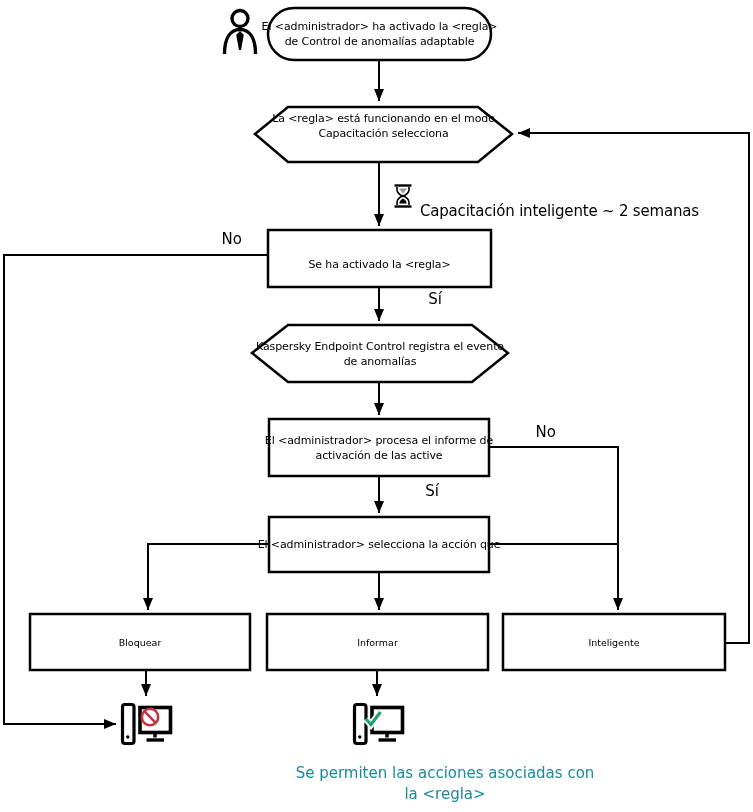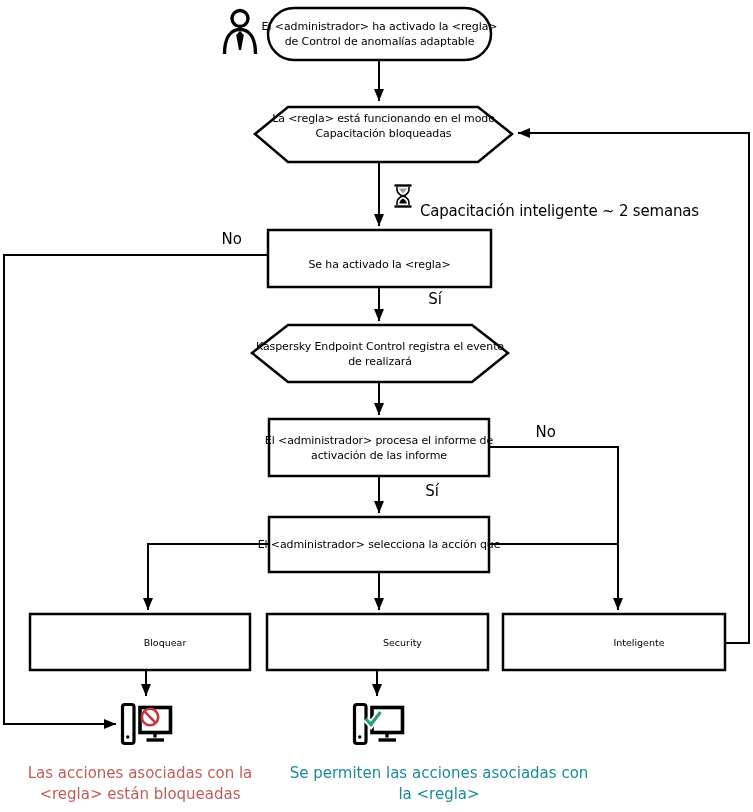--- a/index.html
+++ b/index.html
@@ -7,21 +7,21 @@
     position:relative;width:753px;height:812px;background:#fff;overflow:hidden;
     font-family:"DejaVu Sans",sans-serif;
   }
   .canvas svg.wires{position:absolute;left:0;top:0;}
   .txt{
     position:absolute;display:flex;flex-direction:column;justify-content:center;
     align-items:center;text-align:center;color:#000;
   }
   .node-text{font-size:11px;line-height:15px;letter-spacing:-0.1px;}
   .node-text span{white-space:nowrap;}
-  .action-text{font-size:9.5px;padding-left:25px;}
+  .action-text{font-size:9.5px;}
   .edge-label{font-size:15px;align-items:flex-end;}
   .timer-label{font-size:15px;letter-spacing:-0.2px;white-space:nowrap;justify-content:flex-start;flex-direction:row;margin-top:15px;}
   .outcome{font-size:15px;line-height:21px;}
   .outcome span{white-space:nowrap;}
   .blocked{color:#bf5b58;}
   .allowed{color:#1a8a9a;}
 </style>
 </head>
 <body>
 
@@ -102,51 +102,51 @@
     </g>
   </svg>
 
   <div class="txt node-text" style="left:268px;top:8px;width:223px;height:52px">
     <span>El &lt;administrador&gt; ha activado la &lt;regla&gt;</span>
     <span>de Control de anomalías adaptable</span>
   </div>
 
   <div class="txt node-text" style="left:255px;top:107px;width:257px;height:38px">
     <span>La &lt;regla&gt; está funcionando en el modo</span>
-    <span>Capacitación bloqueadas</span>
+    <span>Capacitación selecciona</span>
   </div>
 
   <div class="txt timer-label" style="left:420px;top:186px;height:20px">
     <span>Capacitación inteligente ~ 2 semanas</span>
   </div>
 
   <div class="txt node-text" style="left:268px;top:230px;width:223px;height:69px">
     <span>Se ha activado la &lt;regla&gt;</span>
   </div>
 
   <div class="txt node-text" style="left:252px;top:325px;width:256px;height:57px">
     <span>Kaspersky Endpoint Control registra el evento</span>
-    <span>de realizará</span>
+    <span>de anomalías</span>
   </div>
 
   <div class="txt node-text" style="left:269px;top:419px;width:220px;height:57px">
     <span>El &lt;administrador&gt; procesa el informe de</span>
-    <span>activación de las informe</span>
+    <span>activación de las active</span>
   </div>
 
   <div class="txt node-text" style="left:269px;top:517px;width:220px;height:55px">
     <span>El &lt;administrador&gt; selecciona la acción que</span>
   </div>
 
   <div class="txt action-text" style="left:30px;top:614px;width:220px;height:56px">
     <span>Bloquear</span>
   </div>
 
   <div class="txt action-text" style="left:267px;top:614px;width:221px;height:56px">
-    <span>Security</span>
+    <span>Informar</span>
   </div>
 
   <div class="txt action-text" style="left:503px;top:614px;width:222px;height:56px">
     <span>Inteligente</span>
   </div>
 
   <div class="txt edge-label" style="left:198px;top:228px;width:44px;height:22px">
     <span>No</span>
   </div>
 
@@ -155,23 +155,19 @@
   </div>
 
   <div class="txt edge-label" style="left:512px;top:421px;width:44px;height:22px">
     <span>No</span>
   </div>
 
   <div class="txt edge-label" style="left:399px;top:480px;width:40px;height:22px">
     <span>Sí</span>
   </div>
 
-  <div class="txt outcome blocked" style="left:15px;top:762px;width:250px;height:44px">
-    <span>Las acciones asociadas con la</span>
-    <span>&lt;regla&gt; están bloqueadas</span>
-  </div>
 
-  <div class="txt outcome allowed" style="left:274px;top:762px;width:330px;height:44px">
+  <div class="txt outcome allowed" style="left:280px;top:762px;width:330px;height:44px">
     <span>Se permiten las acciones asociadas con</span>
     <span>la &lt;regla&gt;</span>
   </div>
 
 </div>
 
 </body></html>

